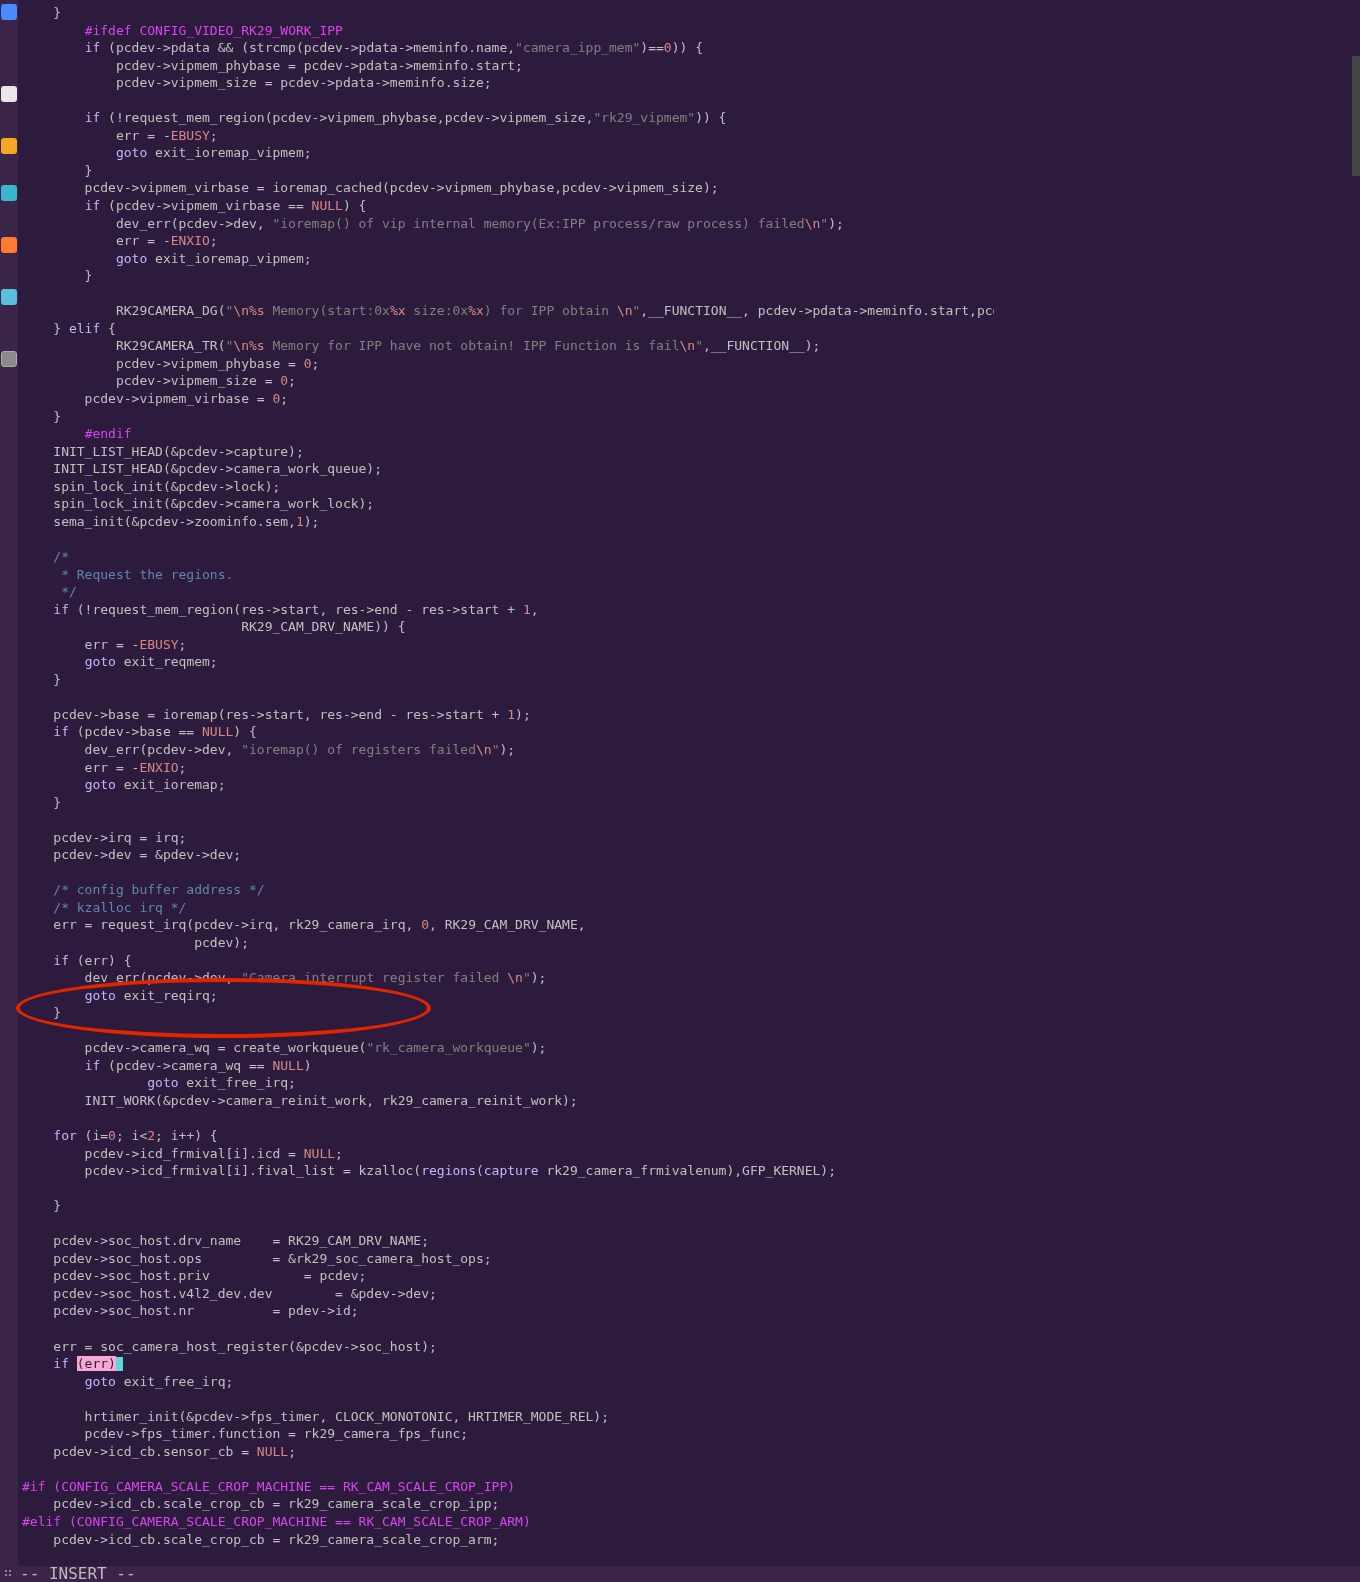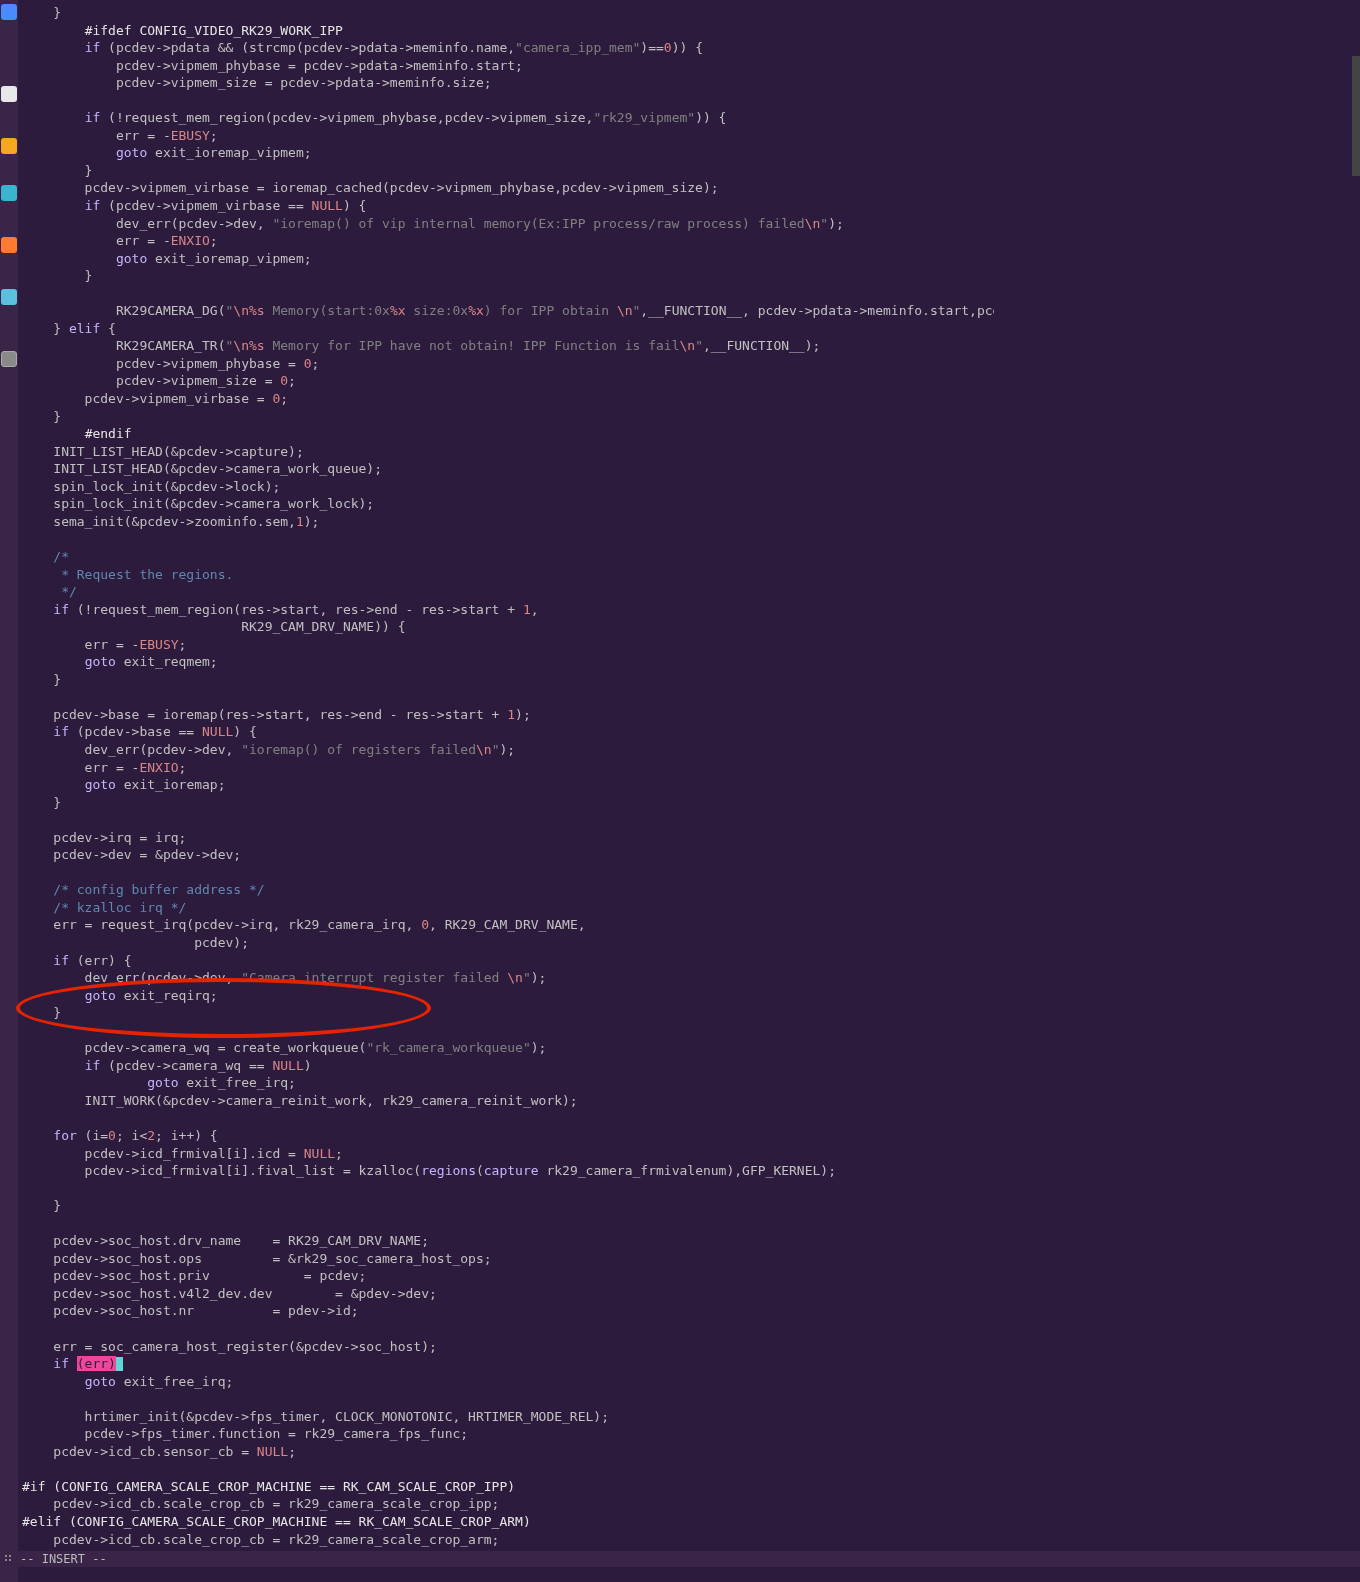--- a/index.html
+++ b/index.html
@@ -51,21 +51,21 @@
   }
   .right-panel {
     position: absolute;
     right: 0;
     top: 56px;
     width: 8px;
     height: 120px;
     background: #444;
   }
   .kw   { color: #c4b5fd; }   
-  .mac  { color: #e5e5e5; }   
+  .mac  { color: #d946ef; }   
   .str  { color: #808080; }   
   .num  { color: #d78787; }   
   .cst  { color: #d78787; }
   .cmt  { color: #5f87af; }   
   .cursor {
     display: inline-block;
     width: 7px;
     height: 14px;
     background: #5fd7d7;
     vertical-align: text-bottom;
@@ -75,27 +75,27 @@
     left: 16px;
     top: 978px;
     width: 415px;
     height: 60px;
     border: 4px solid #e32400;
     border-radius: 50%;
     pointer-events: none;
   }
   .statusbar {
     position: absolute;
-    bottom: 15px;
+    bottom: 0;
     left: 0;
     width: 100%;
     height: 16px;
     background: #3a2548;
     color: #bbb;
-    font-size: 12px;
+    font-size: 16px;
     padding-left: 4px;
     display: flex;
     align-items: center;
   }
   .statusbar .dots {
     width: 10px; height: 10px; margin-right: 6px;
     background: radial-gradient(circle at 2px 2px, #888 1px, transparent 1px),
                 radial-gradient(circle at 6px 2px, #888 1px, transparent 1px),
                 radial-gradient(circle at 2px 6px, #888 1px, transparent 1px),
                 radial-gradient(circle at 6px 6px, #888 1px, transparent 1px);
@@ -192,21 +192,21 @@
 <span></span>
 <span>    }</span>
 <span></span>
 <span>    pcdev-&gt;soc_host.drv_name    = RK29_CAM_DRV_NAME;</span>
 <span>    pcdev-&gt;soc_host.ops         = &amp;rk29_soc_camera_host_ops;</span>
 <span>    pcdev-&gt;soc_host.priv            = pcdev;</span>
 <span>    pcdev-&gt;soc_host.v4l2_dev.dev        = &amp;pdev-&gt;dev;</span>
 <span>    pcdev-&gt;soc_host.nr          = pdev-&gt;id;</span>
 <span></span>
 <span>    err = soc_camera_host_register(&amp;pcdev-&gt;soc_host);</span>
-<span><span>    </span><span class="kw">if</span><span> </span><span style="background:#ec4899;color:#2d1b3d">(err)</span><span class="cursor"></span></span>
+<span><span>    </span><span class="kw">if</span><span> </span><span style="background:#f9a8d4;color:#2d1b3d">(err)</span><span class="cursor"></span></span>
 <span><span>        </span><span class="kw">goto</span><span> exit_free_irq;</span></span>
 <span></span>
 <span>        hrtimer_init(&amp;pcdev-&gt;fps_timer, CLOCK_MONOTONIC, HRTIMER_MODE_REL);</span>
 <span>        pcdev-&gt;fps_timer.function = rk29_camera_fps_func;</span>
 <span><span>    pcdev-&gt;icd_cb.sensor_cb = </span><span class="cst">NULL</span><span>;</span></span>
 <span></span>
 <span><span class="mac">#if</span><span class="mac"> (CONFIG_CAMERA_SCALE_CROP_MACHINE == RK_CAM_SCALE_CROP_IPP)</span></span>
 <span>    pcdev-&gt;icd_cb.scale_crop_cb = rk29_camera_scale_crop_ipp;</span>
 <span><span class="mac">#elif</span><span class="mac"> (CONFIG_CAMERA_SCALE_CROP_MACHINE == RK_CAM_SCALE_CROP_ARM)</span></span>
 <span>    pcdev-&gt;icd_cb.scale_crop_cb = rk29_camera_scale_crop_arm;</span>

